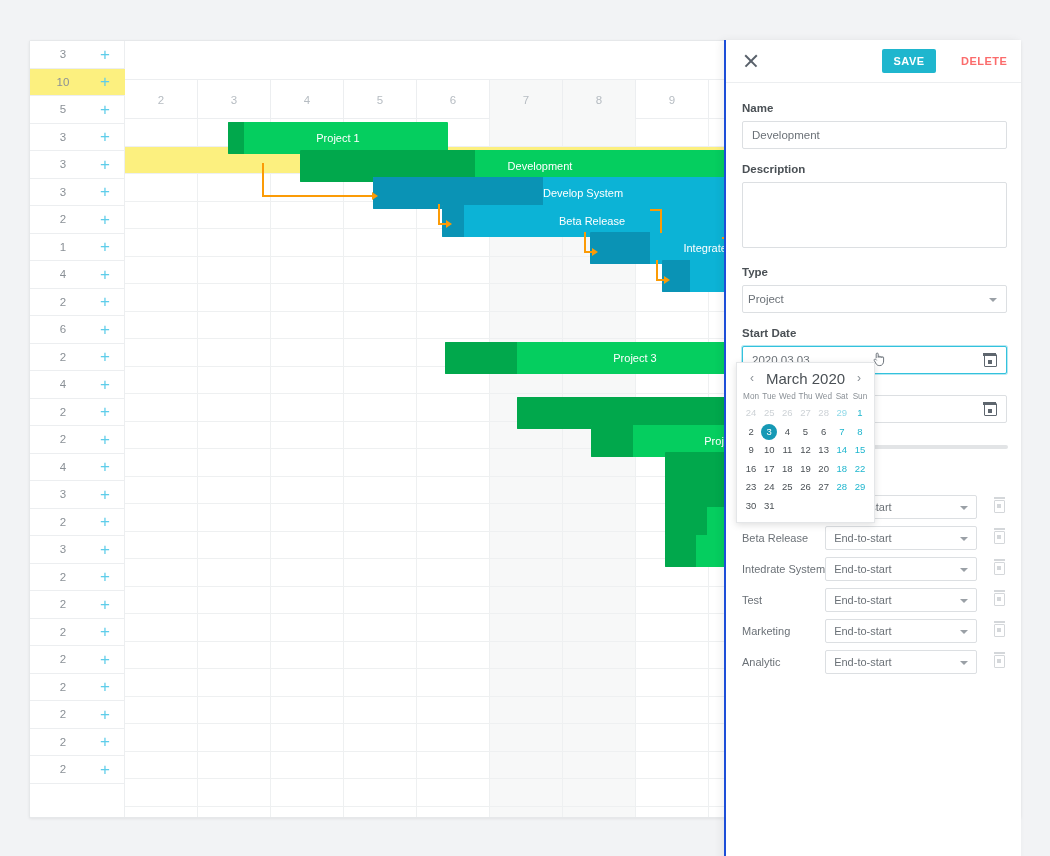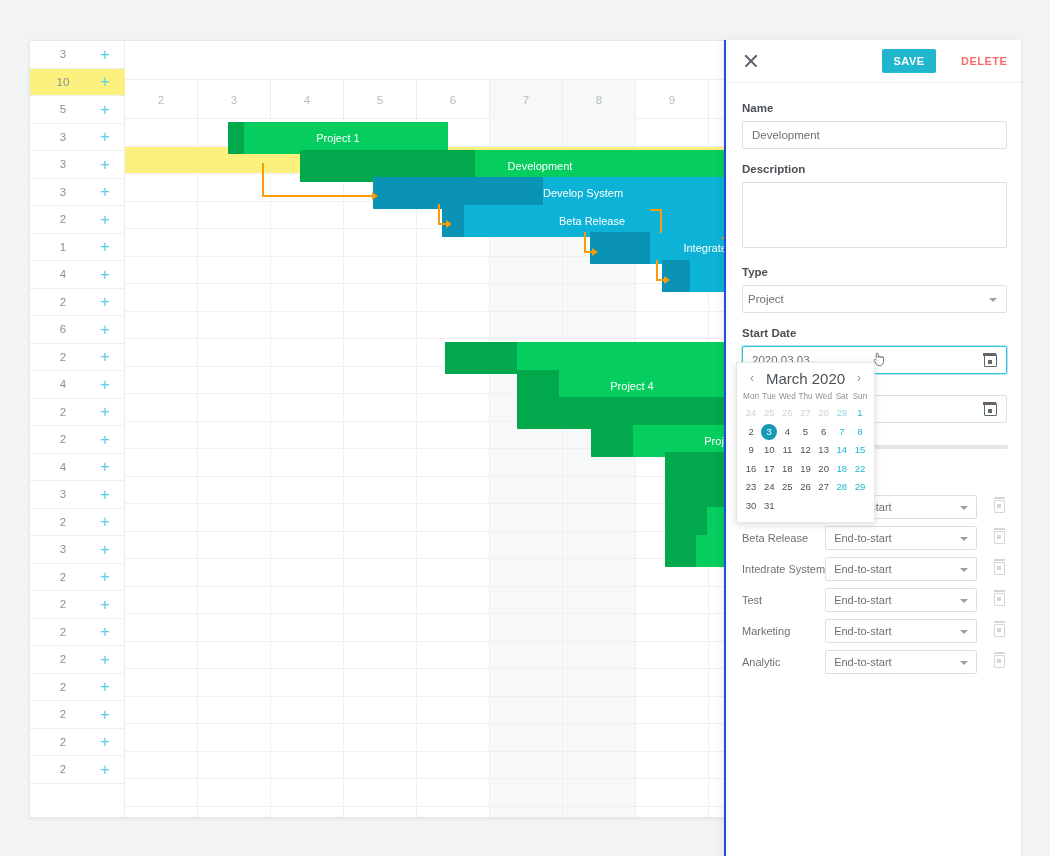--- a/index.html
+++ b/index.html
@@ -512,24 +512,21 @@
           <div class="bar teal" style="left: 465px; width: 270px; top: 113px;">
             <div class="prog" style="width: 60px;"></div>
             <div class="lbl">Integrate System</div>
           </div>
           <div class="bar teal" style="left: 537px; width: 200px; top: 140.5px;">
             <div class="prog" style="width: 28px;"></div>
             <div class="lbl"></div>
           </div>
           <div class="bar green" style="left: 320px; width: 380px; top: 223px;">
             <div class="prog" style="width: 72px;"></div>
-          </div>
-          <div class="bar green" style="left: 392px; width: 230px; top: 250.5px;">
-            <div class="prog" style="width: 42px;"></div>
-            <div class="lbl">Project 4</div>
+            <div class="lbl">Project 3</div>
           </div>
           <div class="bar green" style="left: 392px; width: 300px; top: 278px;">
             <div class="prog" style="width: 290px;"></div>
             <div class="lbl"></div>
           </div>
           <div class="bar green" style="left: 466px; width: 270px; top: 305.5px;">
             <div class="prog" style="width: 42px;"></div>
             <div class="lbl">Project 6</div>
           </div>
           <div class="bar green" style="left: 540px; width: 200px; top: 333px;">

